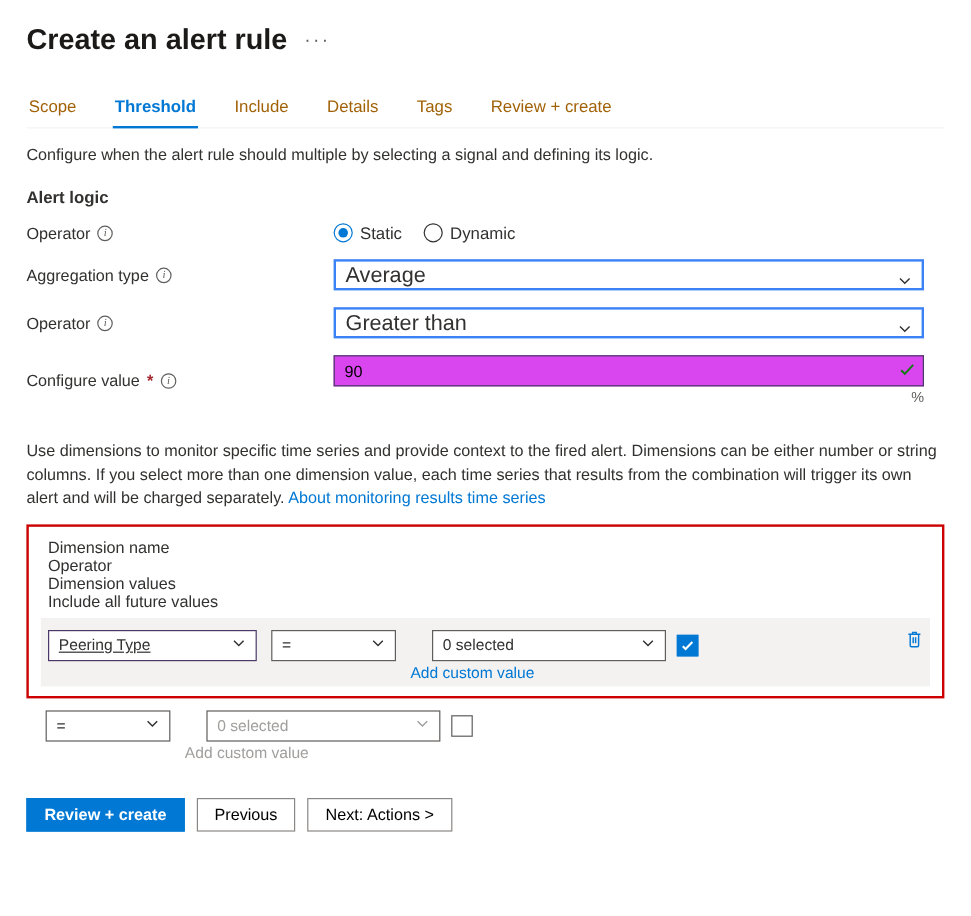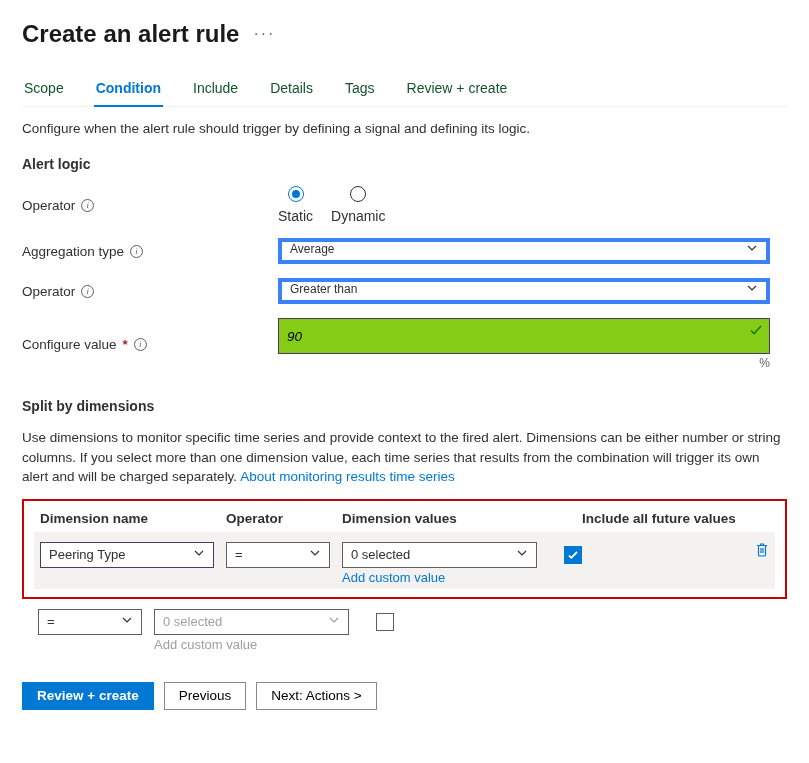--- a/index.html
+++ b/index.html
@@ -2,63 +2,63 @@
 <html><head>
 <meta charset="utf-8">
 <style>
   * { box-sizing: border-box; font-family: "Segoe UI", Arial, sans-serif; }
   body { margin: 0; background: #fff; color: #323130; width: 809px; }
   .page { padding: 20px 22px 18px 22px; }
   .title-row { display: flex; align-items: center; gap: 14px; margin-bottom: 26px; }
   h1 { font-size: 24px; font-weight: 600; margin: 0; color: #1b1a19; }
   .ellipsis { font-size: 16px; color: #605e5c; letter-spacing: 2px; cursor: pointer; }
   .tabs { display: flex; gap: 28px; border-bottom: 1px solid rgba(0,0,0,0.05); margin-bottom: 14px; }
-  .tab { padding: 6px 2px 10px 2px; font-size: 14px; color: #14532d; cursor: pointer; position: relative; }
+  .tab { padding: 6px 2px 10px 2px; font-size: 14px; color: #a16207; cursor: pointer; position: relative; }
   .tab.active { font-weight: 600; color: #0078d4; }
   .tab.active::after { content: ""; position: absolute; left: 0; right: 0; bottom: -1px; height: 2px; background: #0078d4; }
   .description { font-size: 13.5px; color: #323130; margin-bottom: 20px; }
   .signal-row { display: flex; align-items: center; gap: 14px; margin-bottom: 18px; }
   .signal-name { font-size: 15px; font-weight: 600; }
   .trash-icon { cursor: pointer; color: #605e5c; }
   .section-head { font-size: 14px; font-weight: 600; margin-bottom: 14px; }
   .form-row { display: flex; align-items: center; margin-bottom: 14px; }
   .label-col { width: 256px; display: flex; align-items: center; gap: 6px; font-size: 13.5px; }
   .ctrl-col { flex: 1; max-width: 492px; }
   .info-icon { width: 13px; height: 13px; border: 1px solid #605e5c; border-radius: 50%; display: inline-flex; align-items: center; justify-content: center; font-size: 9px; font-style: italic; color: #605e5c; cursor: pointer; font-family: Georgia, serif; }
   .req { color: #a4262c; font-weight: 600; }
   .radios { display: flex; gap: 18px; align-items: center; }
-  .radio { display: flex; align-items: center; gap: 6px; font-size: 14px; cursor: pointer; flex-direction: column; }
+  .radio { display: flex; align-items: center; gap: 6px; font-size: 14px; cursor: pointer; }
   .radio-o { width: 16px; height: 16px; border: 1px solid #323130; border-radius: 50%; display: inline-flex; align-items: center; justify-content: center; }
   .radio.selected .radio-o { border-color: #0078d4; }
   .radio.selected .radio-o::after { content: ""; width: 8px; height: 8px; background: #0078d4; border-radius: 50%; }
-  .select { width: 100%; height: 26px; border: 4px solid #3b82f6; background: #fff; display: flex; align-items: flex-start; justify-content: space-between; padding: 0 8px; font-size: 12px; cursor: pointer; }
+  .select { width: 100%; height: 26px; border: 2px solid #3b82f6; background: #fff; display: flex; align-items: flex-end; justify-content: space-between; padding: 0 8px; font-size: 18px; cursor: pointer; }
   .chevron { border-left: 1px solid transparent; }
   .chevron svg { display: block; }
   .input-wrap { position: relative; }
-  .text-input { width: 100%; height: 36px; border: 1px solid #4b3867; background: #84cc16; padding: 0 26px 0 8px; font-size: 13.5px; outline: none; font-style: italic; }
+  .text-input { width: 100%; height: 26px; border: 1px solid #4b3867; background: #d946ef; padding: 0 26px 0 8px; font-size: 13.5px; outline: none; }
   .valid-check { position: absolute; right: 6px; top: 4px; color: #107c10; }
   .unit { text-align: right; font-size: 12px; color: #605e5c; margin-top: 2px; }
   .split-sec { margin-top: 28px; }
   .split-desc { font-size: 13.5px; color: #323130; line-height: 1.45; margin-bottom: 12px; }
   .link { color: #0078d4; text-decoration: none; cursor: pointer; }
   .dim-box { border: 2px solid #cc0000; padding: 10px 10px 8px 10px; }
-  .dim-head { display: flex; font-size: 13.5px; font-weight: 700; padding: 0 6px 6px 6px; }
+  .dim-head { display: flex; font-size: 13.5px; font-weight: 400; padding: 0 6px 6px 6px; flex-direction: column; }
   .c-name { width: 186px; }
   .c-op { width: 116px; }
   .c-vals { width: 240px; }
   .c-fut { flex: 1; }
   .dim-row-wrap { background: #f3f2f1; padding: 10px 6px 4px 6px; display: flex; align-items: flex-start; }
   .dim-row2-wrap { padding: 10px 6px 4px 6px; display: flex; align-items: flex-start; }
   .dim-select { height: 26px; border: 1px solid #605e5c; background: #fff; display: flex; align-items: center; justify-content: space-between; padding: 0 8px; font-size: 13px; cursor: pointer; }
-  .dim-select.purple { border-color: #4b3867; }
+  .dim-select.purple { border-color: #4b3867; text-decoration: underline; }
   .dim-select.disabled { color: #a19f9d; cursor: default; }
   .dn { width: 174px; margin-right: 12px; }
   .dop { width: 104px; margin-right: 12px; }
   .dval-col { width: 210px; margin-right: 12px; }
-  .dval { width: 195px; }
+  .dval { width: 195px; margin-left: 18px; }
   .custom-link { font-size: 13px; color: #0078d4; margin-top: 2px; cursor: pointer; }
   .custom-link.disabled { color: #a19f9d; cursor: default; }
   .chk { width: 18px; height: 18px; border: 1px solid #605e5c; display: inline-flex; align-items: center; justify-content: center; cursor: pointer; }
   .chk.checked { background: #0078d4; border-color: #0078d4; }
   .chk.checked svg { color: #fff; }
   .trash-col { margin-left: auto; display: flex; align-items: center; color: #0078d4; cursor: pointer; }
   .fut-col { display:flex; align-items:center; height:26px; }
   .footer { display: flex; gap: 10px; margin-top: 26px; }
   .btn { height: 28px; padding: 0 14px; font-size: 13.5px; border: 1px solid #8a8886; background: #fff; cursor: pointer; display: flex; align-items: center; }
   .btn.primary { background: #0078d4; border-color: #0078d4; color: #fff; font-weight: 600; }
@@ -67,28 +67,28 @@
 <body>
 
 <div class="page">
   <div class="title-row">
     <h1>Create an alert rule</h1>
     <span class="ellipsis">···</span>
   </div>
 
   <div class="tabs">
     <div class="tab">Scope</div>
-    <div class="tab active">Condition</div>
+    <div class="tab active">Threshold</div>
     <div class="tab">Include</div>
     <div class="tab">Details</div>
     <div class="tab">Tags</div>
     <div class="tab">Review + create</div>
   </div>
 
-  <div class="description">Configure when the alert rule should trigger by defining a signal and defining its logic.</div>
+  <div class="description">Configure when the alert rule should multiple by selecting a signal and defining its logic.</div>
 
 
   <div class="section-head">Alert logic</div>
 
   <div class="form-row">
     <div class="label-col">
       <span>Operator</span>
       <span class="info-icon">i</span>
     </div>
     <div class="ctrl-col">
@@ -152,21 +152,20 @@
           <svg width="16" height="16" viewBox="0 0 16 16">
               <path d="M3 8.5l3 3L13 4" fill="none" stroke="#107c10" stroke-width="1.6"></path>
             </svg>
         </span>
       </div>
       <div class="unit">%</div>
     </div>
   </div>
 
   <div class="split-sec">
-    <div class="section-head">Split by dimensions</div>
     <div class="split-desc">
       <span>Use dimensions to monitor specific time series and provide context to the fired alert. Dimensions can be either number or string columns. If you select more than one dimension value, each time series that results from the combination will trigger its own alert and will be charged separately. </span><a class="link">About monitoring results time series</a>
     </div>
 
     <div class="dim-box">
       <div class="dim-head">
         <div class="c-name">Dimension name</div>
         <div class="c-op">Operator</div>
         <div class="c-vals">Dimension values</div>
         <div class="c-fut">Include all future values</div>

